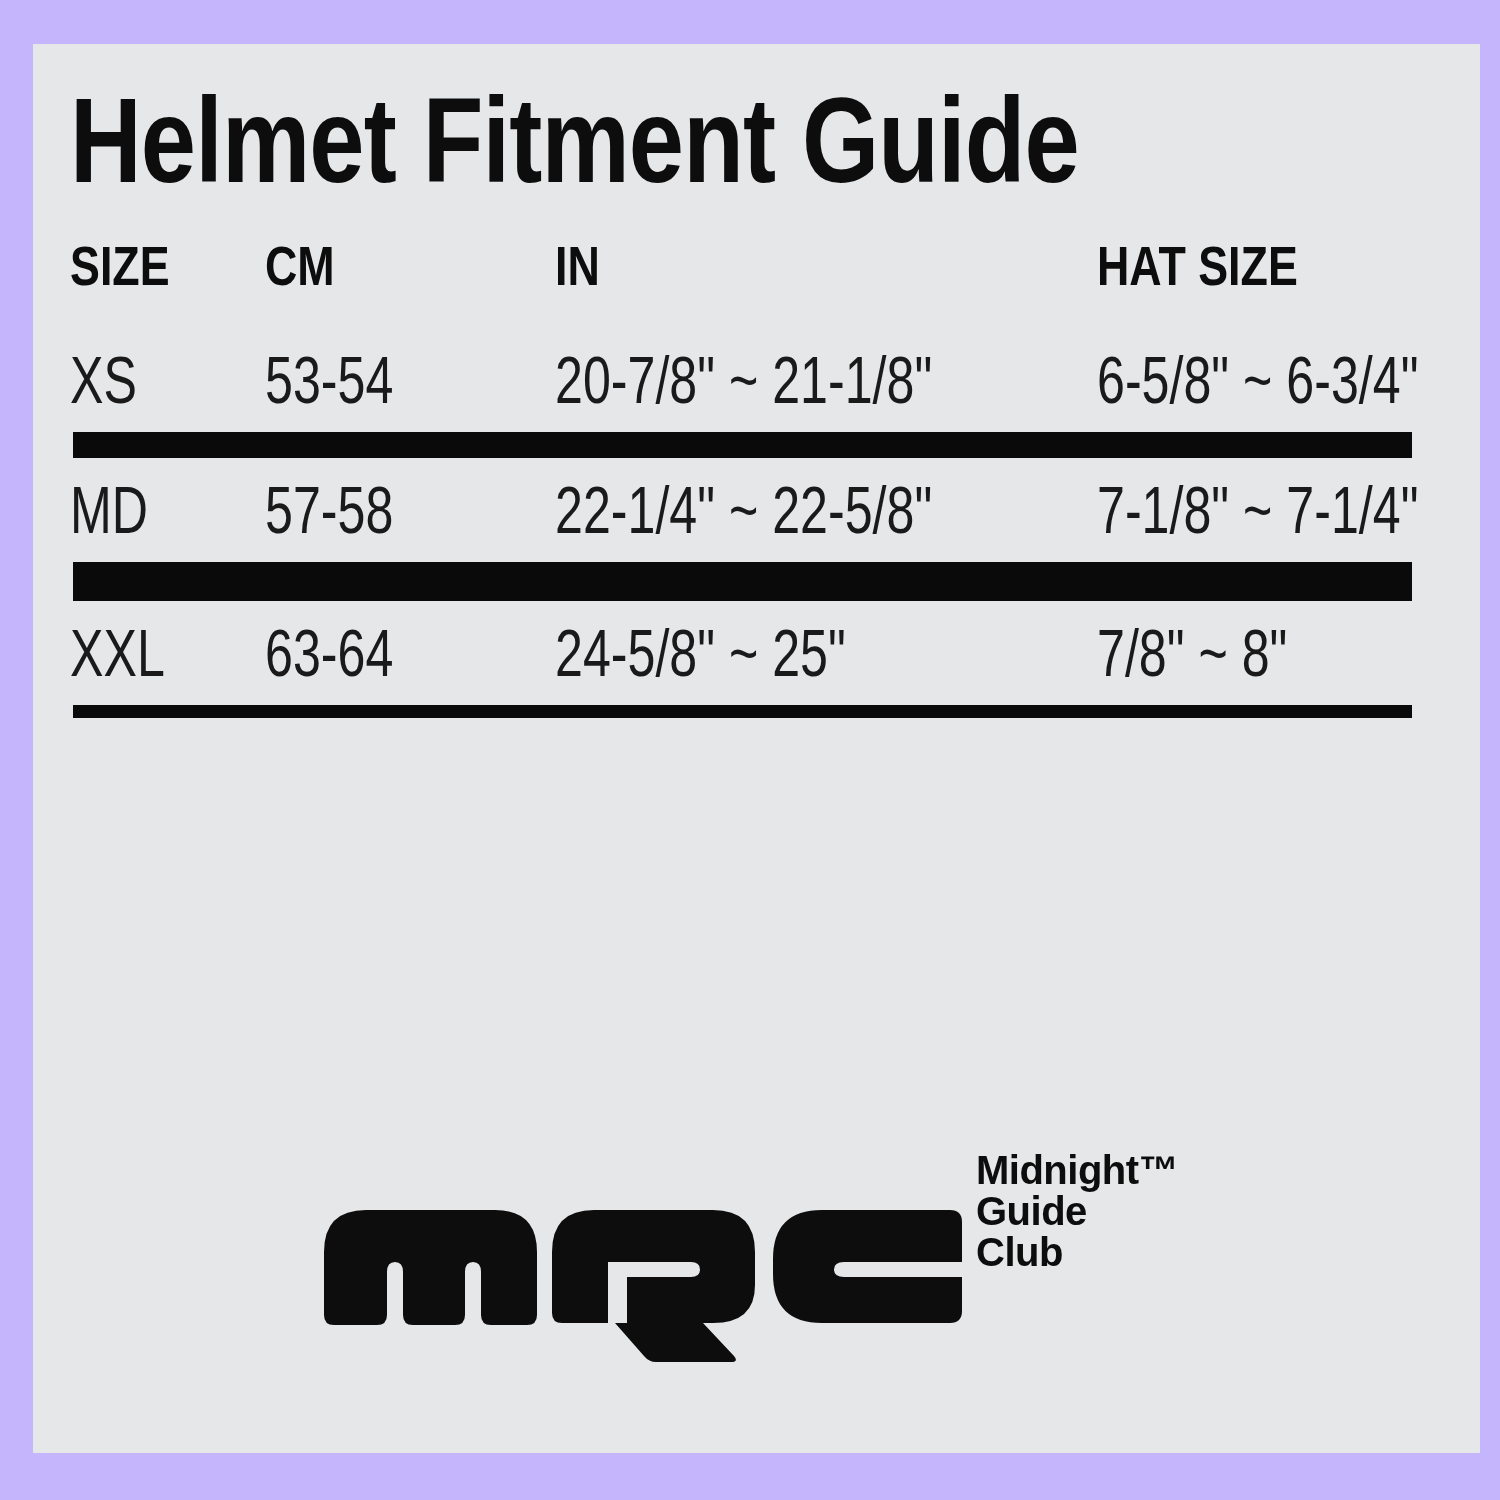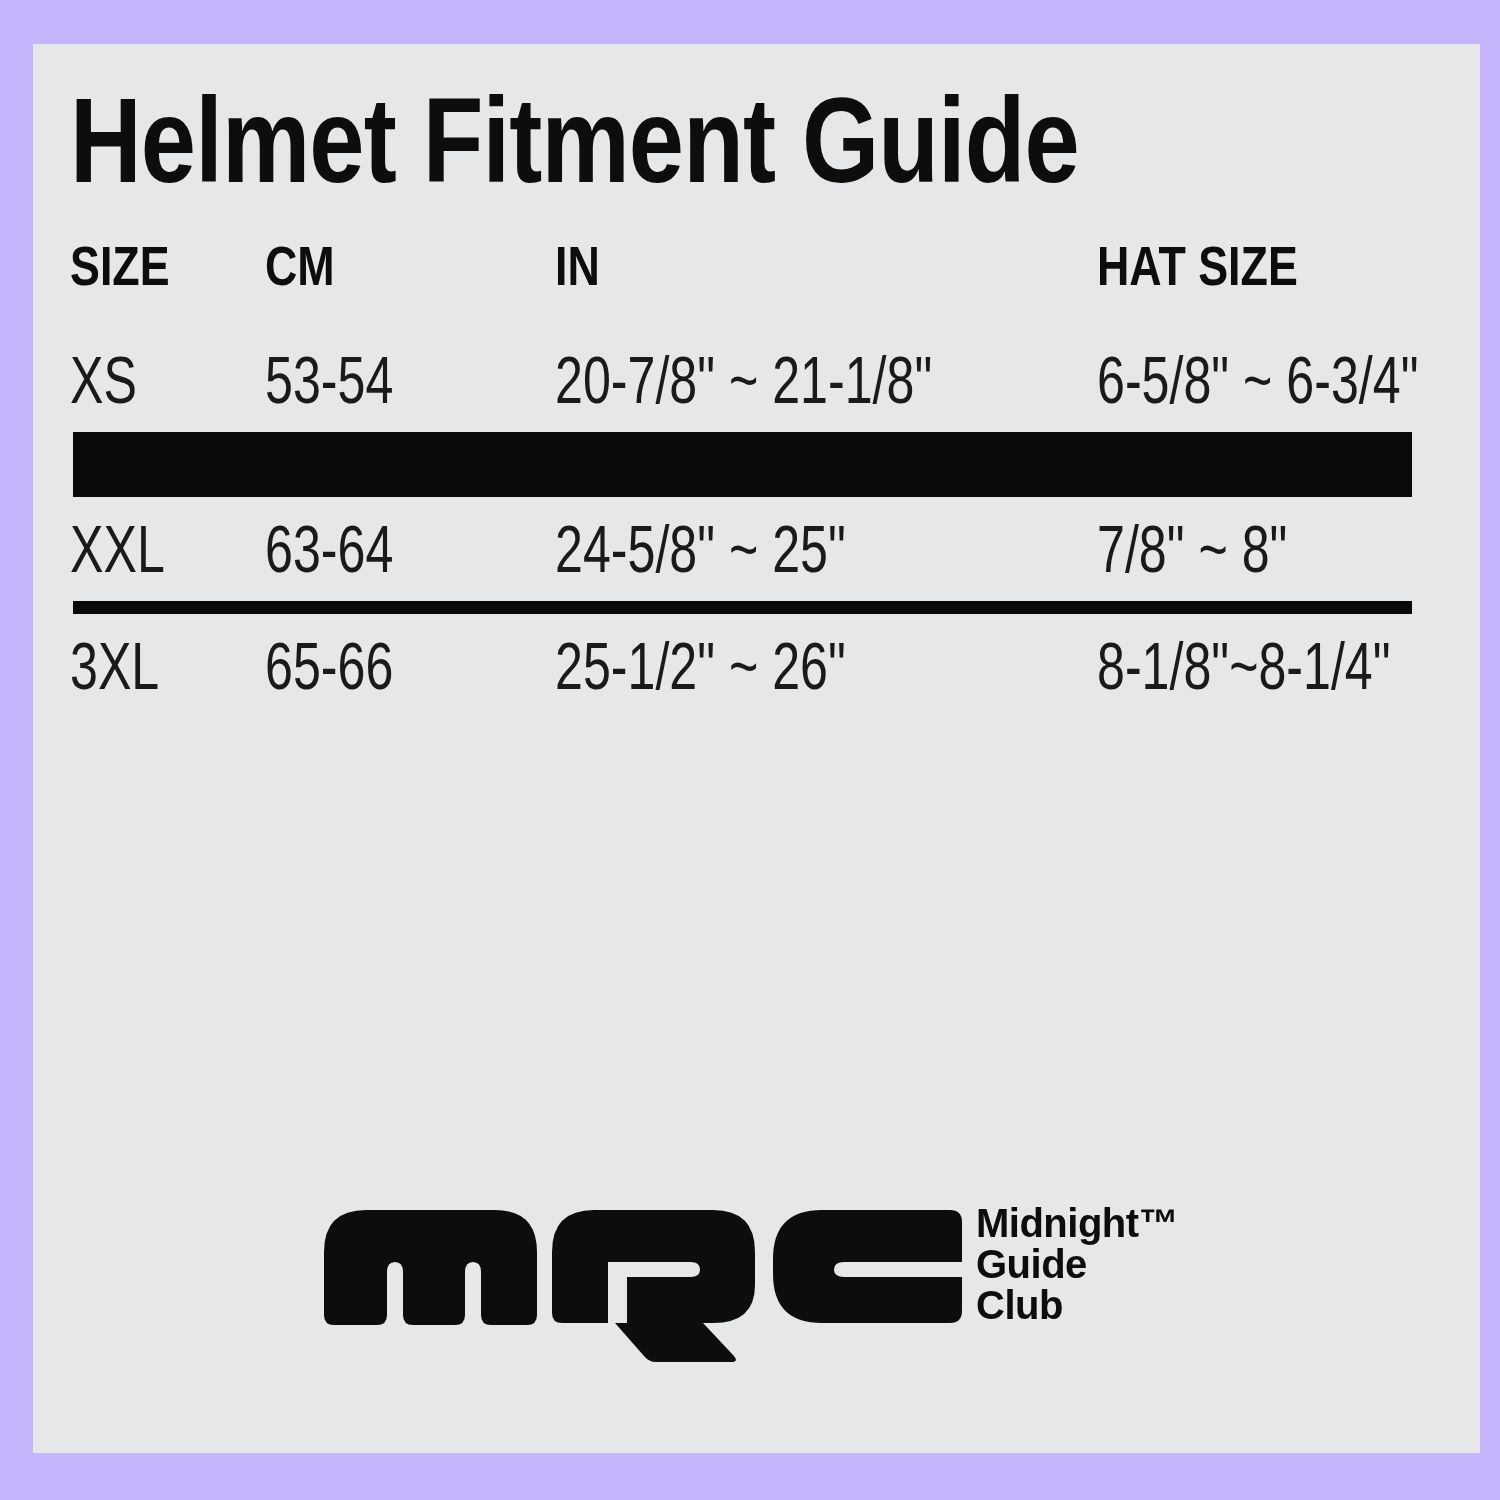--- a/index.html
+++ b/index.html
@@ -28,21 +28,21 @@
   .cell {
     position:absolute; top:0; height:104px; line-height:104px;
     font-size:66px; font-weight:400; color:#1a1a1a;
     transform:scaleX(.76); transform-origin:left center; white-space:nowrap;
   }
   .cx1 { left:70px; } .cx2 { left:265px; } .cx3 { left:555px; } .cx4 { left:1097px; }
   .rule { height:13px; width:1339px; margin-left:73px; background:#0a0a0a; }
 
   .logo-svg { position:absolute; left:0; top:0; width:1500px; height:1500px; }
   .brand {
-    position:absolute; left:976px; top:1203px;
+    position:absolute; left:976px; top:1150px;
     font-size:40px; font-weight:bold; line-height:41px; letter-spacing:-.5px;
     color:#0d0d0d; white-space:nowrap;
   }
 </style>
 </head>
 <body>
 
 <div class="page">
   <div class="panel"></div>
 
@@ -55,36 +55,36 @@
 
   <div class="rows">
     <div class="row">
       <span class="cell cx1">XS</span>
       <span class="cell cx2">53-54</span>
       <span class="cell cx3">20-7/8" ~ 21-1/8"</span>
       <span class="cell cx4">6-5/8" ~ 6-3/4"</span>
     </div>
     <div class="rule"></div>
     <div class="rule"></div>
+    <div class="row">
+      <span class="cell cx1">MD</span>
+      <span class="cell cx2">57-58</span>
+      <span class="cell cx3">22-1/4" ~ 22-5/8"</span>
+      <span class="cell cx4">7-1/8" ~ 7-1/4"</span>
+    </div>
     <div class="rule"></div>
     <div class="rule"></div>
     <div class="rule"></div>
     <div class="row">
       <span class="cell cx1">XXL</span>
       <span class="cell cx2">63-64</span>
       <span class="cell cx3">24-5/8" ~ 25"</span>
       <span class="cell cx4">7/8" ~ 8"</span>
     </div>
     <div class="rule"></div>
-    <div class="row">
-      <span class="cell cx1">3XL</span>
-      <span class="cell cx2">65-66</span>
-      <span class="cell cx3">25-1/2" ~ 26"</span>
-      <span class="cell cx4">8-1/8"~8-1/4"</span>
-    </div>
   </div>
 
   <svg class="logo-svg" viewBox="0 0 1500 1500" role="img" aria-label="MRC">
 
     <path fill="#0d0d0d" d="M334 1325 Q324 1325 324 1315 L324 1252 Q324 1210 366 1210 L495 1210
       Q537 1210 537 1252 L537 1315 Q537 1325 527 1325 L491 1325 Q481 1325 481 1315 L481 1272
       Q481 1262 473 1262 Q465 1262 465 1272 L465 1315 Q465 1325 455 1325 L413 1325
       Q403 1325 403 1315 L403 1272 Q403 1262 395 1262 Q387 1262 387 1272 L387 1315
       Q387 1325 377 1325 Z"></path>
 

